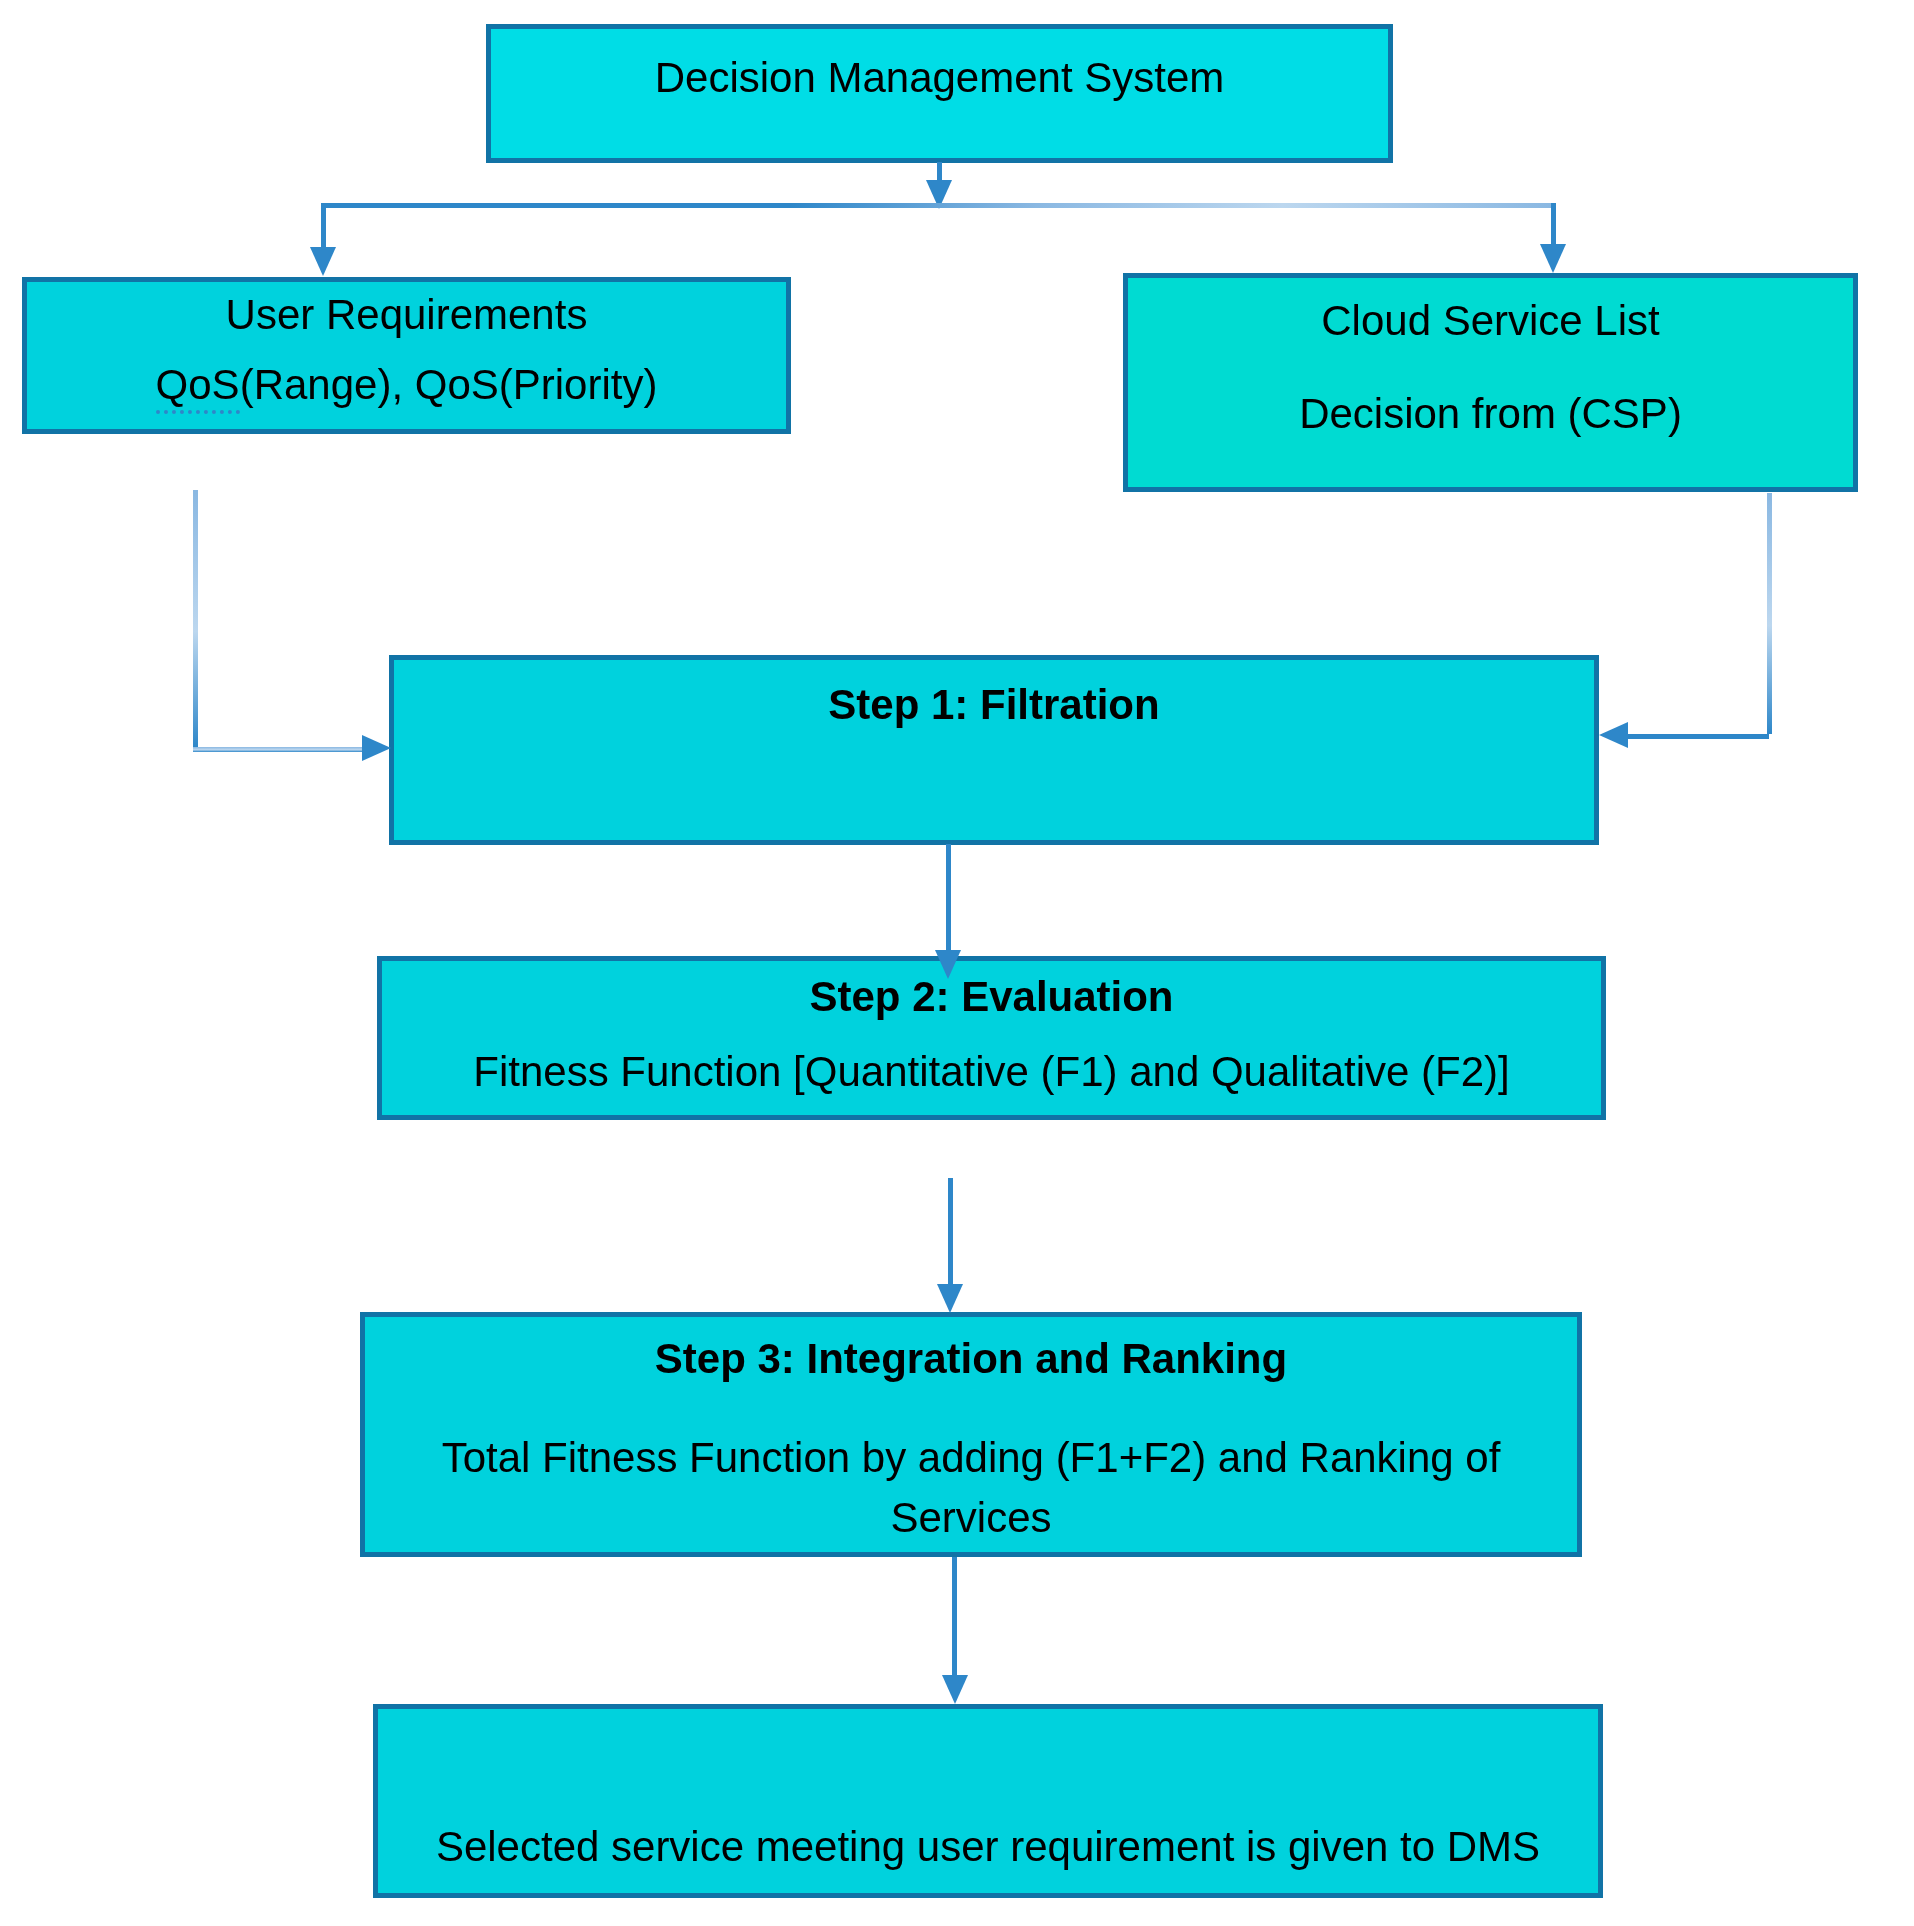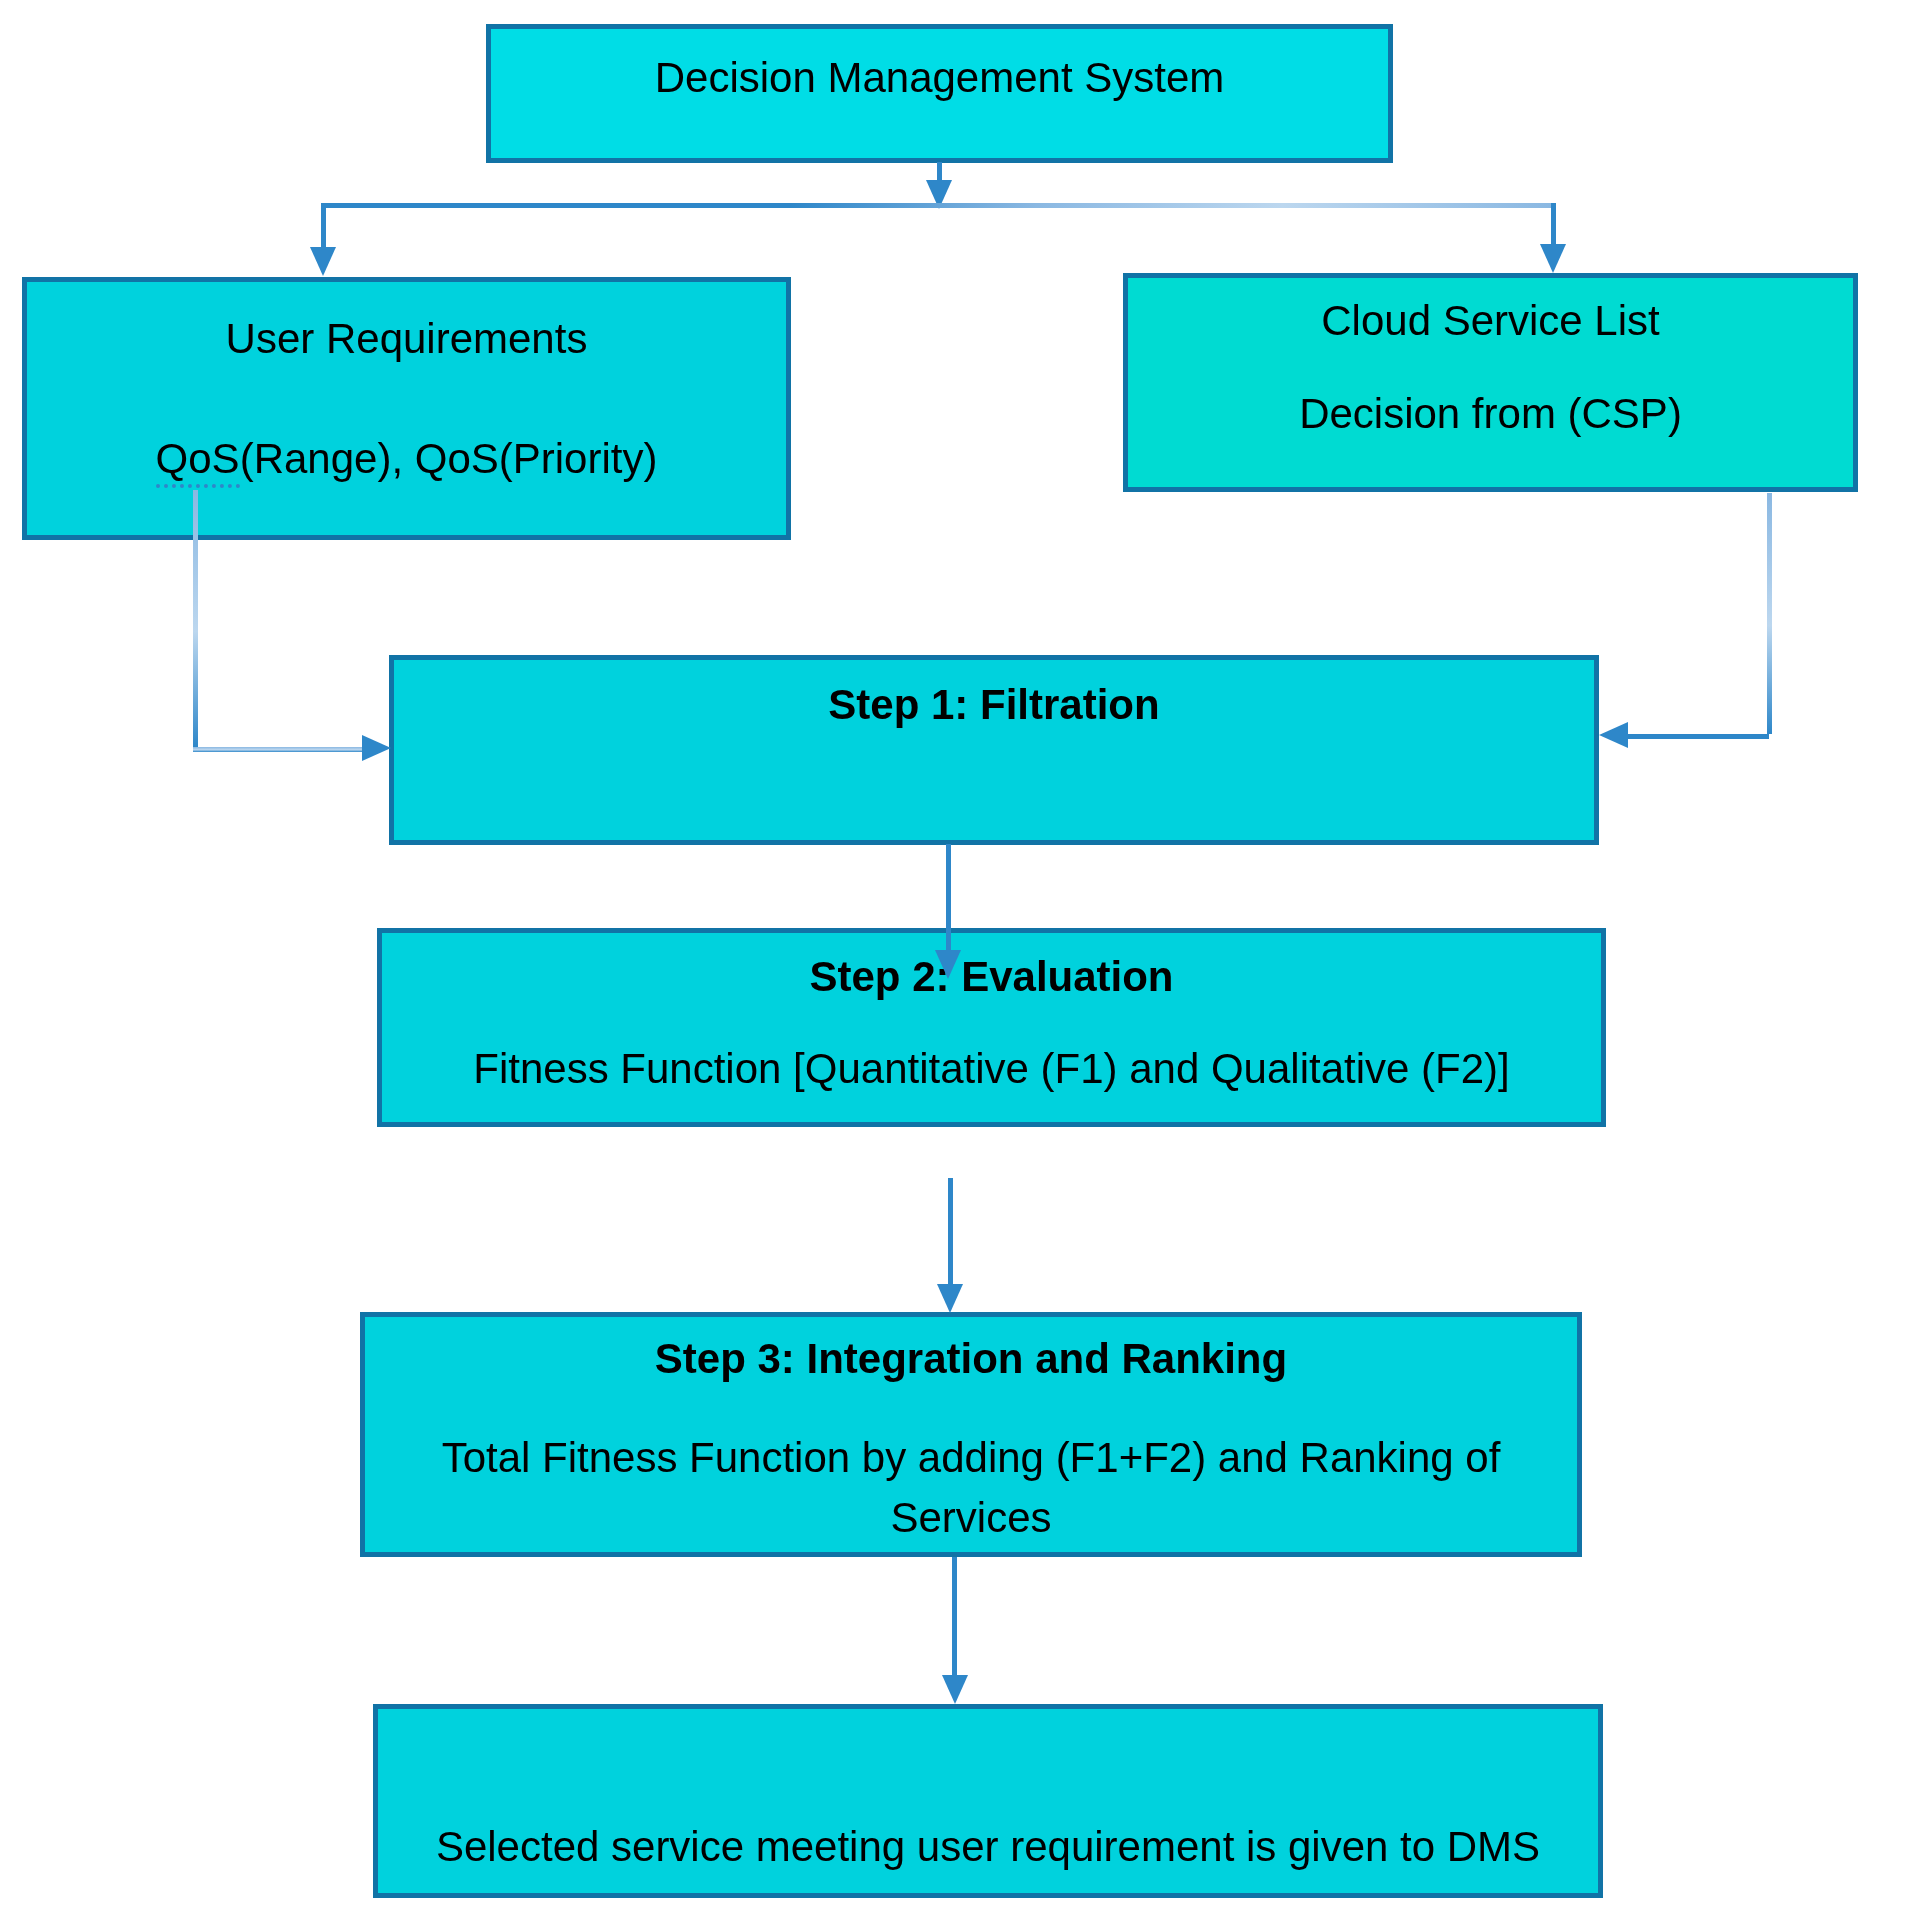--- a/index.html
+++ b/index.html
@@ -76,35 +76,35 @@
 </style>
 </head>
 <body>
 
 <div id="canvas">
 
   <div class="node title-fill" style="left:486px; top:23.5px; width:907px; height:139px;">
     <div class="line" style="top:38%;text-align:center;">Decision Management System</div>
   </div>
 
-  <div class="node" style="left:22px; top:277px; width:769px; height:263px;">
+  <div class="node" style="left:22px; top:277px; width:769px; height:157px;">
     <div class="line" style="top:22.5%;">User Requirements</div>
     <div class="line" style="top:70%;"><span class="squiggle">QoS</span><span>(Range), QoS(Priority)</span></div>
   </div>
 
   <div class="node cloud-fill" style="left:1123px; top:273px; width:735px; height:219px;">
     <div class="line" style="top:20.5%;">Cloud Service List</div>
     <div class="line" style="top:65%;">Decision from (CSP)</div>
   </div>
 
   <div class="node" style="left:389px; top:655px; width:1210px; height:190px;">
     <div class="line bold" style="top:25%;">Step 1: Filtration</div>
   </div>
 
-  <div class="node" style="left:377px; top:928px; width:1229px; height:199px;">
+  <div class="node" style="left:377px; top:956px; width:1229px; height:164px;">
     <div class="line bold" style="top:23.5%;">Step 2: Evaluation</div>
     <div class="line" style="top:72%;">Fitness Function [Quantitative (F1) and Qualitative (F2)]</div>
   </div>
 
   <div class="node" style="left:360px; top:1312px; width:1222px; height:245px;">
     <div class="line bold" style="top:18%;">Step 3: Integration and Ranking</div>
     <div class="line" style="top:60%;">Total Fitness Function by adding (F1+F2) and Ranking of</div>
     <div class="line" style="top:85.5%;">Services</div>
   </div>
 

